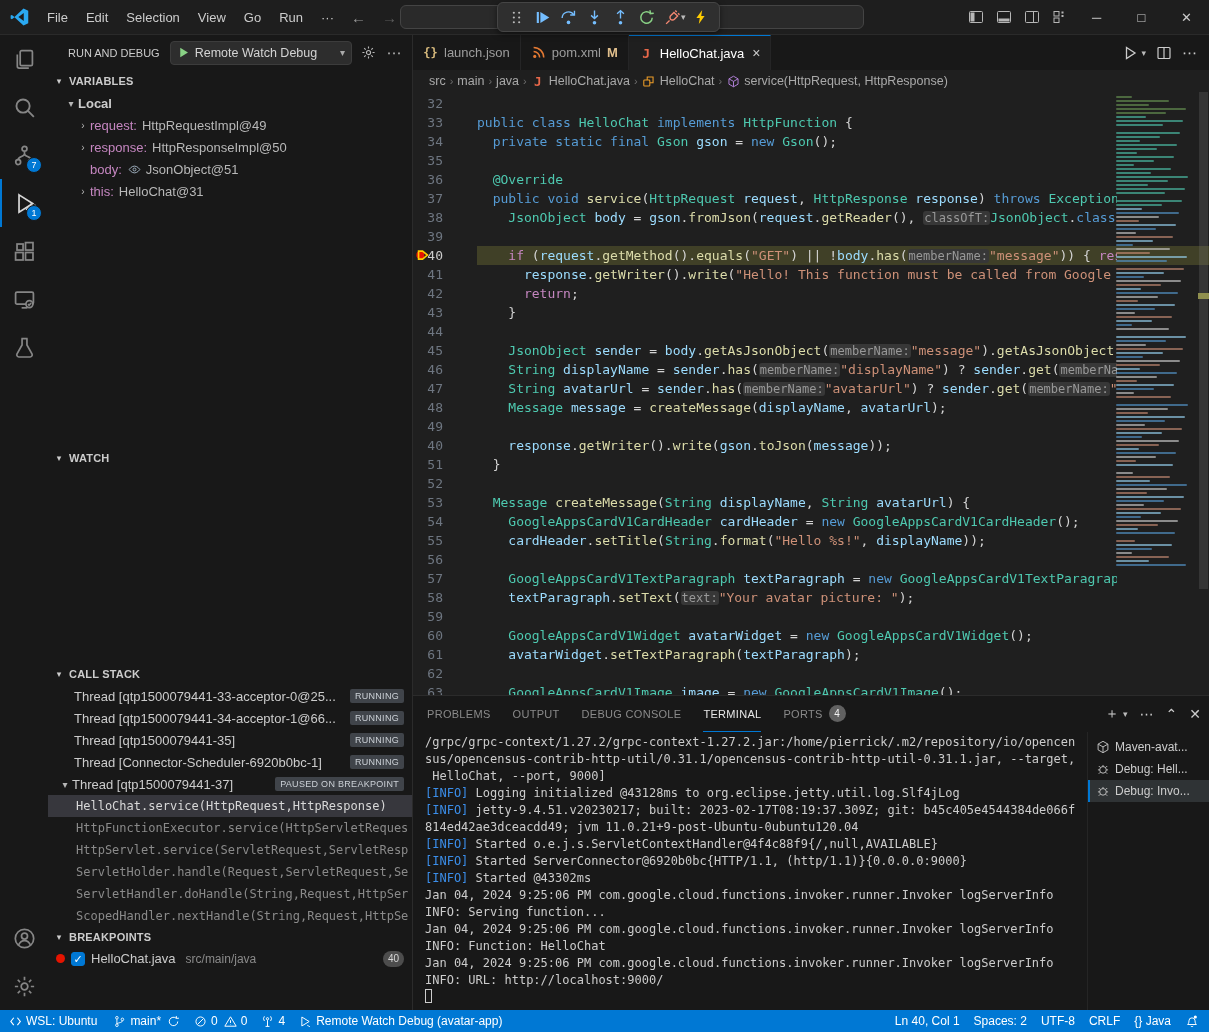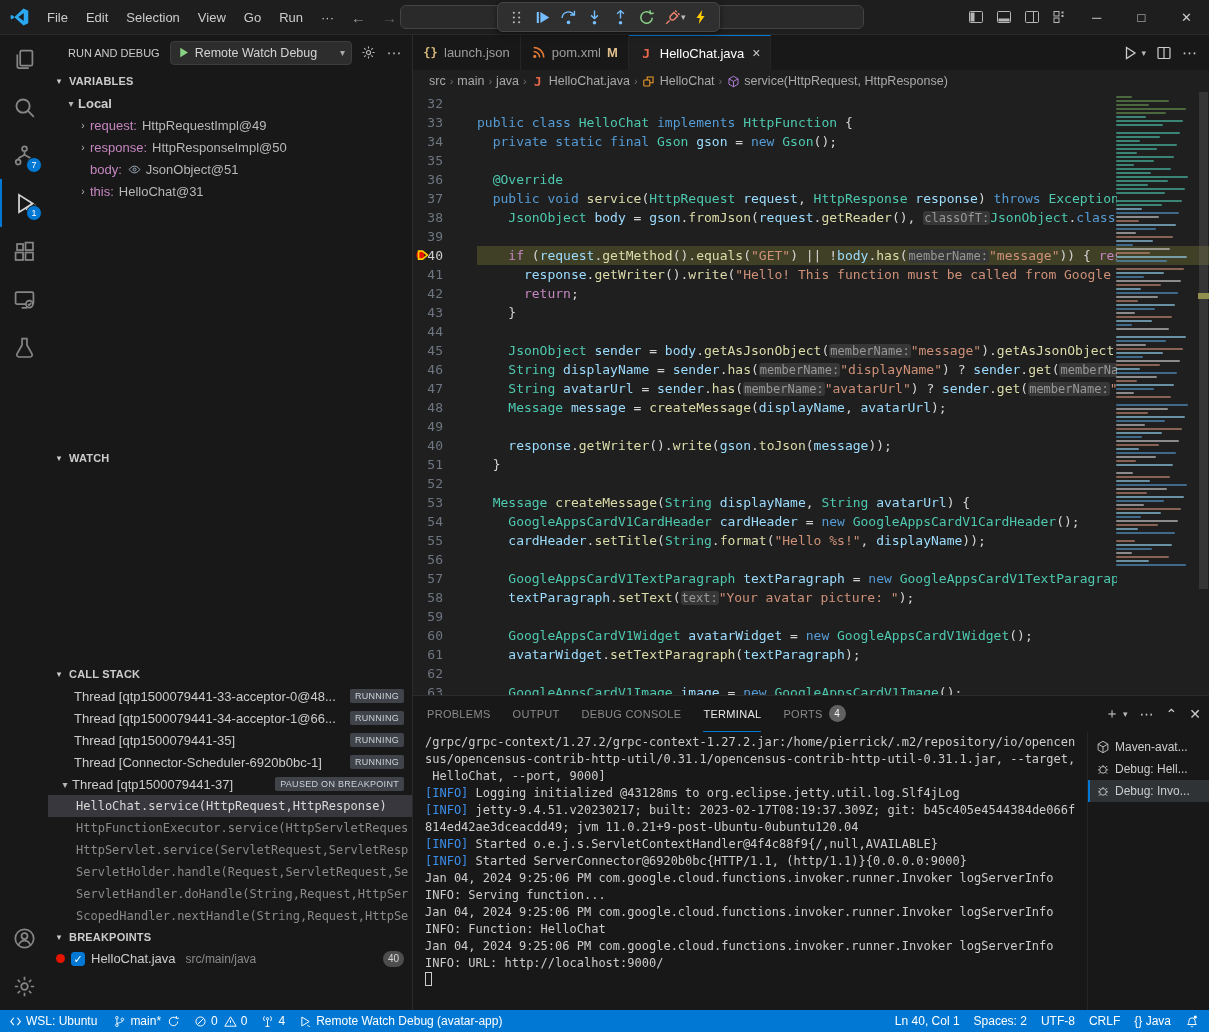--- a/index.html
+++ b/index.html
@@ -395,21 +395,21 @@
         </div>
       </div>
 
       <div class="section" style="height:263px">
         <div class="sec-head">
           <span class="tw">▾</span>
           <span class="sec-title">CALL STACK</span>
         </div>
         <div id="callstack">
             <div class="row22 thread-row">
-              <span class="lbl">Thread [qtp1500079441-33-acceptor-0@48...</span>
+              <span class="lbl">Thread [qtp1500079441-33-acceptor-0@25...</span>
               <span class="badge-run">RUNNING</span>
             </div>
             <div class="row22 thread-row">
               <span class="lbl">Thread [qtp1500079441-34-acceptor-1@66...</span>
               <span class="badge-run">RUNNING</span>
             </div>
             <div class="row22 thread-row">
               <span class="lbl">Thread [qtp1500079441-35]</span>
               <span class="badge-run">RUNNING</span>
             </div>
@@ -942,20 +942,21 @@
         <div class="panel-body">
           <div class="terminal" id="terminal">
               <pre>/grpc/grpc-context/1.27.2/grpc-context-1.27.2.jar:/home/pierrick/.m2/repository/io/opencen</pre>
               <pre>sus/opencensus-contrib-http-util/0.31.1/opencensus-contrib-http-util-0.31.1.jar, --target,</pre>
               <pre> HelloChat, --port, 9000]</pre>
               <pre><span class="tprefix">[INFO]</span> Logging initialized @43128ms to org.eclipse.jetty.util.log.Slf4jLog</pre>
               <pre><span class="tprefix">[INFO]</span> jetty-9.4.51.v20230217; built: 2023-02-17T08:19:37.309Z; git: b45c405e4544384de066f</pre>
               <pre>814ed42ae3dceacdd49; jvm 11.0.21+9-post-Ubuntu-0ubuntu120.04</pre>
               <pre><span class="tprefix">[INFO]</span> Started o.e.j.s.ServletContextHandler@4f4c88f9{/,null,AVAILABLE}</pre>
               <pre><span class="tprefix">[INFO]</span> Started ServerConnector@6920b0bc{HTTP/1.1, (http/1.1)}{0.0.0.0:9000}</pre>
+              <pre><span class="tprefix">[INFO]</span> Started @43302ms</pre>
               <pre>Jan 04, 2024 9:25:06 PM com.google.cloud.functions.invoker.runner.Invoker logServerInfo</pre>
               <pre>INFO: Serving function...</pre>
               <pre>Jan 04, 2024 9:25:06 PM com.google.cloud.functions.invoker.runner.Invoker logServerInfo</pre>
               <pre>INFO: Function: HelloChat</pre>
               <pre>Jan 04, 2024 9:25:06 PM com.google.cloud.functions.invoker.runner.Invoker logServerInfo</pre>
               <pre>INFO: URL: http://localhost:9000/</pre>
               <pre><span class="cursor"></span></pre>
             </div>
           <div class="term-list" id="term-list">
               <div class="tl-item">

